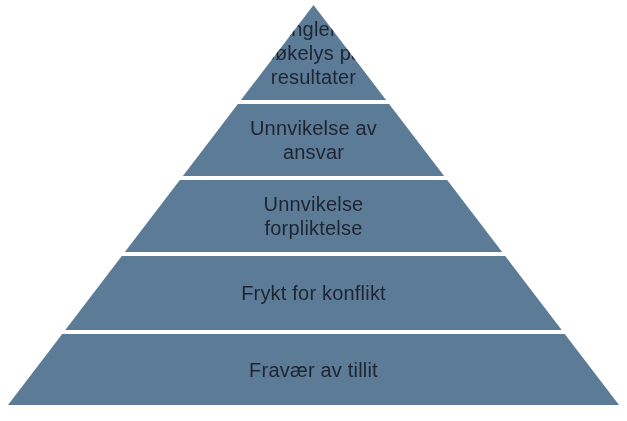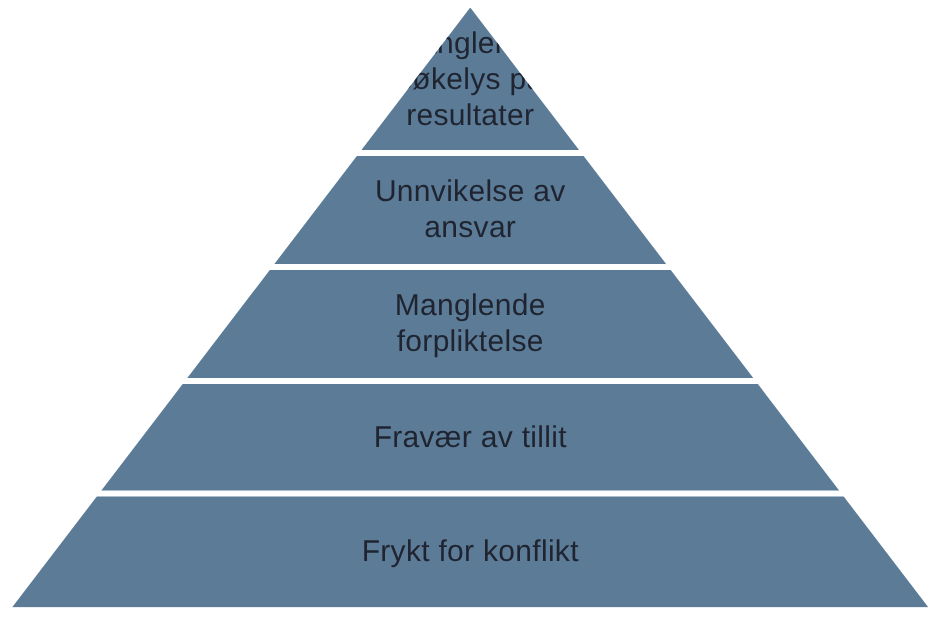--- a/index.html
+++ b/index.html
@@ -67,26 +67,26 @@
 søkelys på
 resultater</div>
     </div>
 
     <div class="level level-1">
       <div class="label">Unnvikelse av
 ansvar</div>
     </div>
 
     <div class="level level-2">
-      <div class="label">Manglende
+      <div class="label">Unnvikelse
 forpliktelse</div>
+    </div>
+
+    <div class="level level-3">
+      <div class="label">Frykt for konflikt</div>
     </div>
 
     <div class="level level-4">
       <div class="label">Fravær av tillit</div>
     </div>
 
-    <div class="level level-3">
-      <div class="label">Frykt for konflikt</div>
-    </div>
-
   </div>
 </div>
 
 </body></html>

